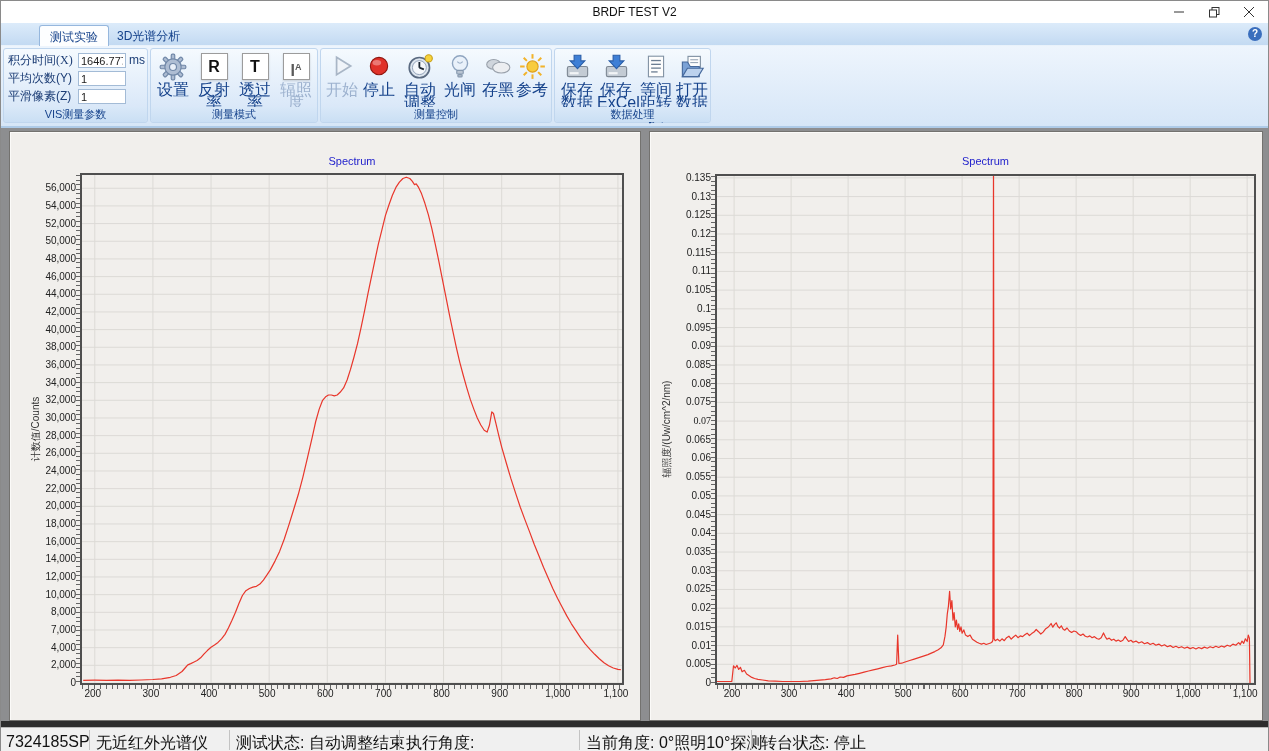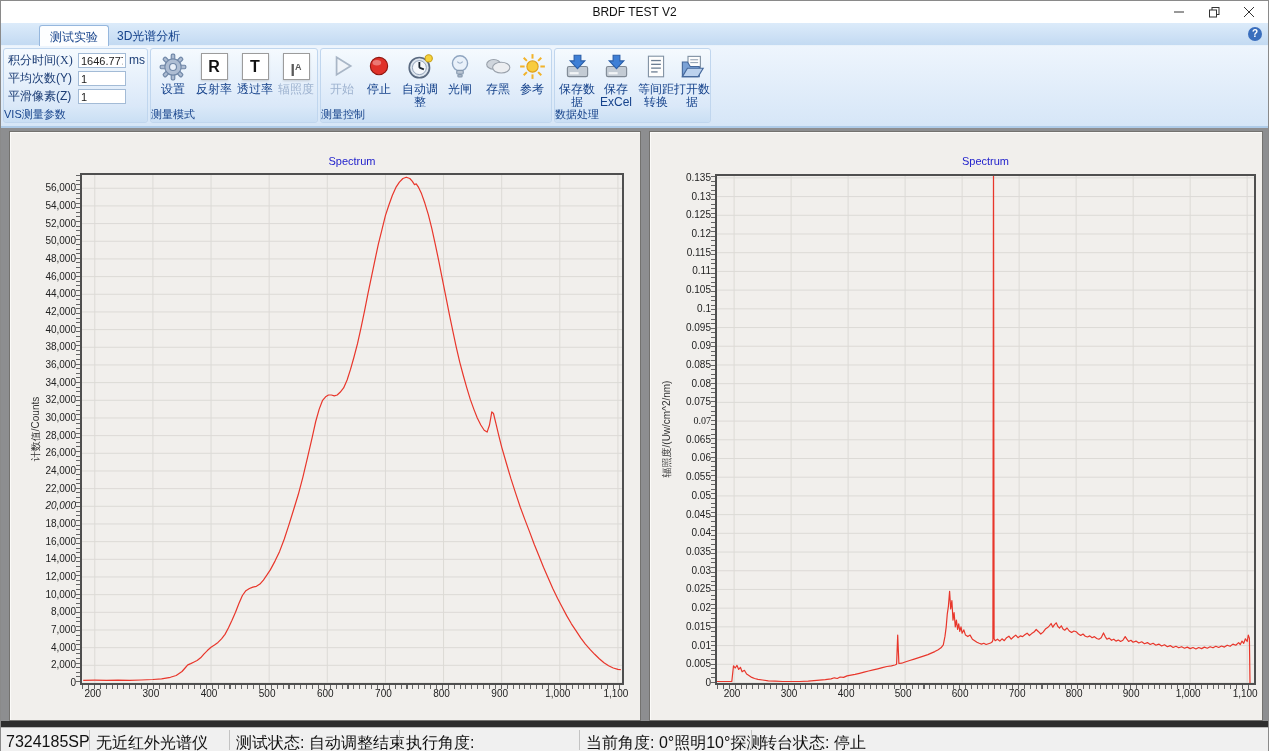--- a/index.html
+++ b/index.html
@@ -15,33 +15,33 @@
   
   #tabrow { position:absolute; left:0; top:22px; width:100%; height:23px; background:linear-gradient(#dcebfa,#c3daf2); border-bottom:1px solid #e9f2fb; }
   .tab { position:absolute; top:2px; height:21px; padding:3px 10px 0 10px; font-size:12px; color:#15428b; }
   .tab.active { background:#fdfeff; border:1px solid #96b7dd; border-bottom:none; border-radius:3px 3px 0 0; }
   #tab1 { left:38px; } #tab2 { left:106px; }
   #help-icon { position:absolute; right:6px; top:4px; width:14px; height:14px; border-radius:50%; background:#3a6ebd; color:#fff; font-size:10px; font-weight:bold; text-align:center; line-height:14px; }
 
   
   #ribbon { position:absolute; left:0; top:45px; width:100%; height:82px; background:linear-gradient(#eef5fd,#d6e6f7); border-bottom:2px solid #aecbe8; }
   .rgroup { position:absolute; top:2px; height:75px; border:1px solid #c0d6ee; border-radius:3px; background:linear-gradient(#f5fafe,#ddeaf9 70%,#d3e3f6); }
-  .rcaption { position:absolute; left:0; right:0; bottom:0; height:15px; font-size:11px; color:#15428b; background:linear-gradient(#d9e8f8,#cadff4); border-radius:0 0 3px 3px; }
+  .rcaption { position:absolute; left:0; right:0; bottom:0; height:15px; font-size:11px; color:#15428b; text-align:center; background:linear-gradient(#d9e8f8,#cadff4); border-radius:0 0 3px 3px; }
   .rbody { position:absolute; left:0; right:0; top:2px; bottom:15px; }
 
   
   .rfield { position:absolute; left:4px; height:18px; font-size:12px; color:#1d3e76; white-space:nowrap; }
   .rfield .flabel { display:inline-block; vertical-align:middle; }
   .rfield input { vertical-align:middle; height:15px; border:1px solid #a3bbd6; font-size:11px; padding:0 2px; font-family:"Liberation Sans","DejaVu Sans",sans-serif; color:#222; background:#fff; }
   .rfield .fsuffix { margin-left:3px; }
 
   
   .rbtn { position:absolute; top:1px; height:56px; text-align:center; cursor:default; }
   .rbtn .ricon { display:block; height:30px; margin-top:1px; }
-  .rbtn .rlabel { display:block; font-size:12px; line-height:13px; color:#15428b; }
+  .rbtn .rlabel { display:block; font-size:16px; line-height:13px; color:#15428b; }
   .rbtn.disabled .rlabel { color:#9db2cf; }
   .tile { display:inline-block; width:27px; height:27px; background:#fff; border:1px solid #9c9c9c; box-shadow:0 1px 2px rgba(0,0,0,.15); font-size:16px; font-weight:bold; color:#111; line-height:26px; text-align:center; }
   .tile.dim { color:#5a5a5a; }
   .tile sup { font-size:9px; }
 
   
   #content { position:absolute; left:0; top:127px; width:100%; height:599px; background:#8d8e90; }
   .panel { position:absolute; top:3px; height:590px; background:#f1efec; border:1px solid #73726f; box-shadow:inset 1px 1px 0 #fbfaf8; }
   #panel-left { left:8px; width:632px; }
   #panel-right { left:648px; width:614px; }
@@ -325,21 +325,21 @@
     <span class="tick-y" style="left: 10px; top: 545px;">0</span>
         <span class="tick-y" style="left: 10px; top: 527.33px;">2,000</span>
         <span class="tick-y" style="left: 10px; top: 509.661px;">4,000</span>
         <span class="tick-y" style="left: 10px; top: 491.991px;">7,000</span>
         <span class="tick-y" style="left: 10px; top: 474.322px;">8,000</span>
         <span class="tick-y" style="left: 10px; top: 456.652px;">10,000</span>
         <span class="tick-y" style="left: 10px; top: 438.983px;">12,000</span>
         <span class="tick-y" style="left: 10px; top: 421.313px;">14,000</span>
         <span class="tick-y" style="left: 10px; top: 403.643px;">16,000</span>
         <span class="tick-y" style="left: 10px; top: 385.974px;">18,000</span>
-        <span class="tick-y" style="left: 10px; top: 368.304px; font-style: italic;">20,000</span>
+        <span class="tick-y" style="left: 10px; top: 368.304px;">20,000</span>
         <span class="tick-y" style="left: 10px; top: 350.635px;">22,000</span>
         <span class="tick-y" style="left: 10px; top: 332.965px;">24,000</span>
         <span class="tick-y" style="left: 10px; top: 315.296px;">26,000</span>
         <span class="tick-y" style="left: 10px; top: 297.626px;">28,000</span>
         <span class="tick-y" style="left: 10px; top: 279.957px;">30,000</span>
         <span class="tick-y" style="left: 10px; top: 262.287px;">32,000</span>
         <span class="tick-y" style="left: 10px; top: 244.617px;">34,000</span>
         <span class="tick-y" style="left: 10px; top: 226.948px;">36,000</span>
         <span class="tick-y" style="left: 10px; top: 209.278px;">38,000</span>
         <span class="tick-y" style="left: 10px; top: 191.609px;">40,000</span>

